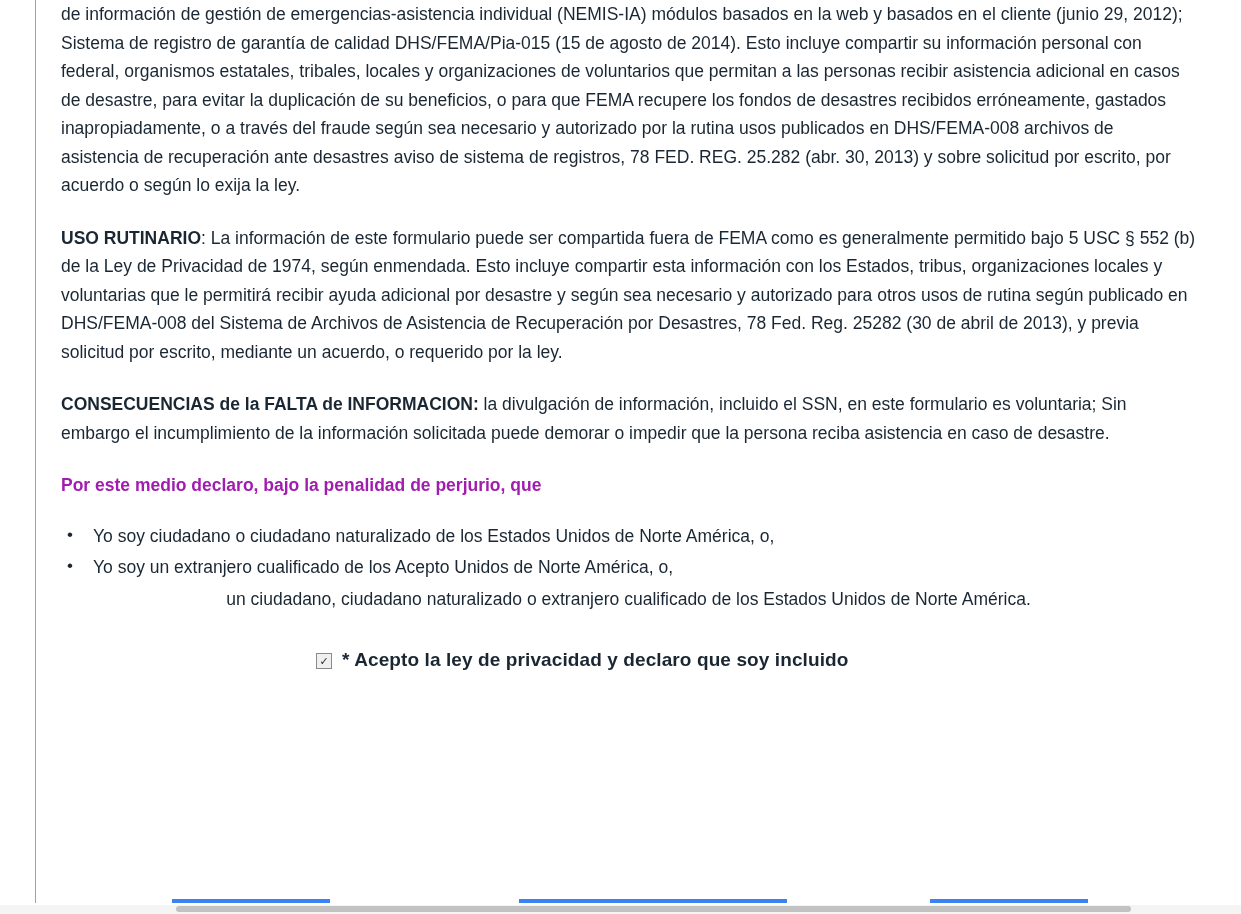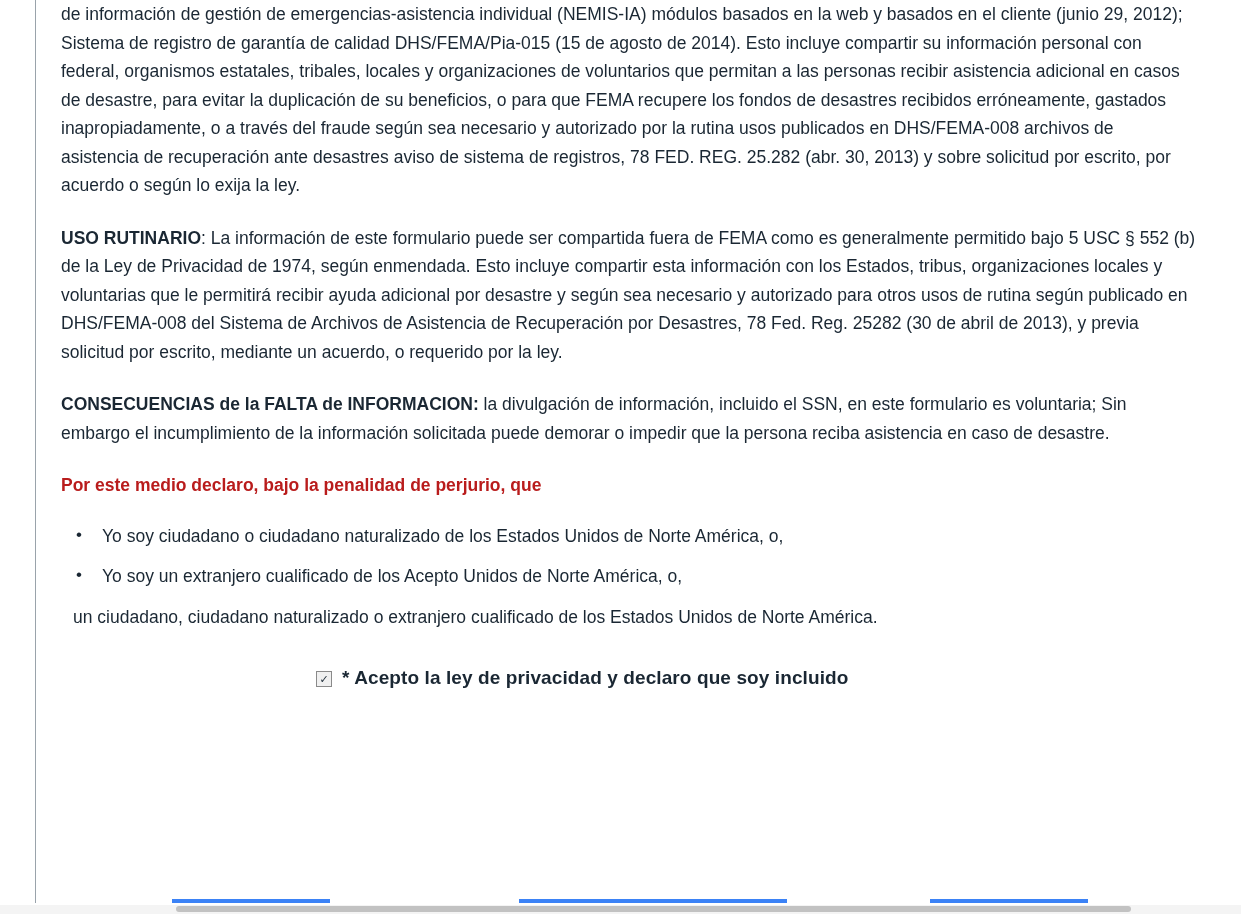--- a/index.html
+++ b/index.html
@@ -55,45 +55,46 @@
   .lead {
     font-weight: bold;
     margin-top: 12px;
   }
 
   .declare {
     margin: 0 0 22px 0;
     font-size: 17.5px;
     line-height: 28.5px;
     font-weight: bold;
-    color: #b91c1c;
+    color: #a21caf;
   }
 
   ul.bullets {
     margin: 0 0 10px 0;
     padding: 0 0 0 0;
     list-style: none;
     font-size: 17.5px;
     line-height: 28.5px;
   }
   ul.bullets li {
     position: relative;
     padding-left: 29px;
-    margin: 12px;
+    margin: 3px;
   }
   ul.bullets li::before {
     content: "\2022";
     position: absolute;
     left: 3px;
     top: -1px;
     font-size: 17px;
     color: #1a2733;
   }
   ul.bullets li.nohang {
     padding-left: 0;
+    text-align: center;
   }
   ul.bullets li.nohang::before {
     content: "";
   }
 
   .consent-row {
     margin-top: 36px;
     display: flex;
     align-items: center;
     justify-content: flex-start;

